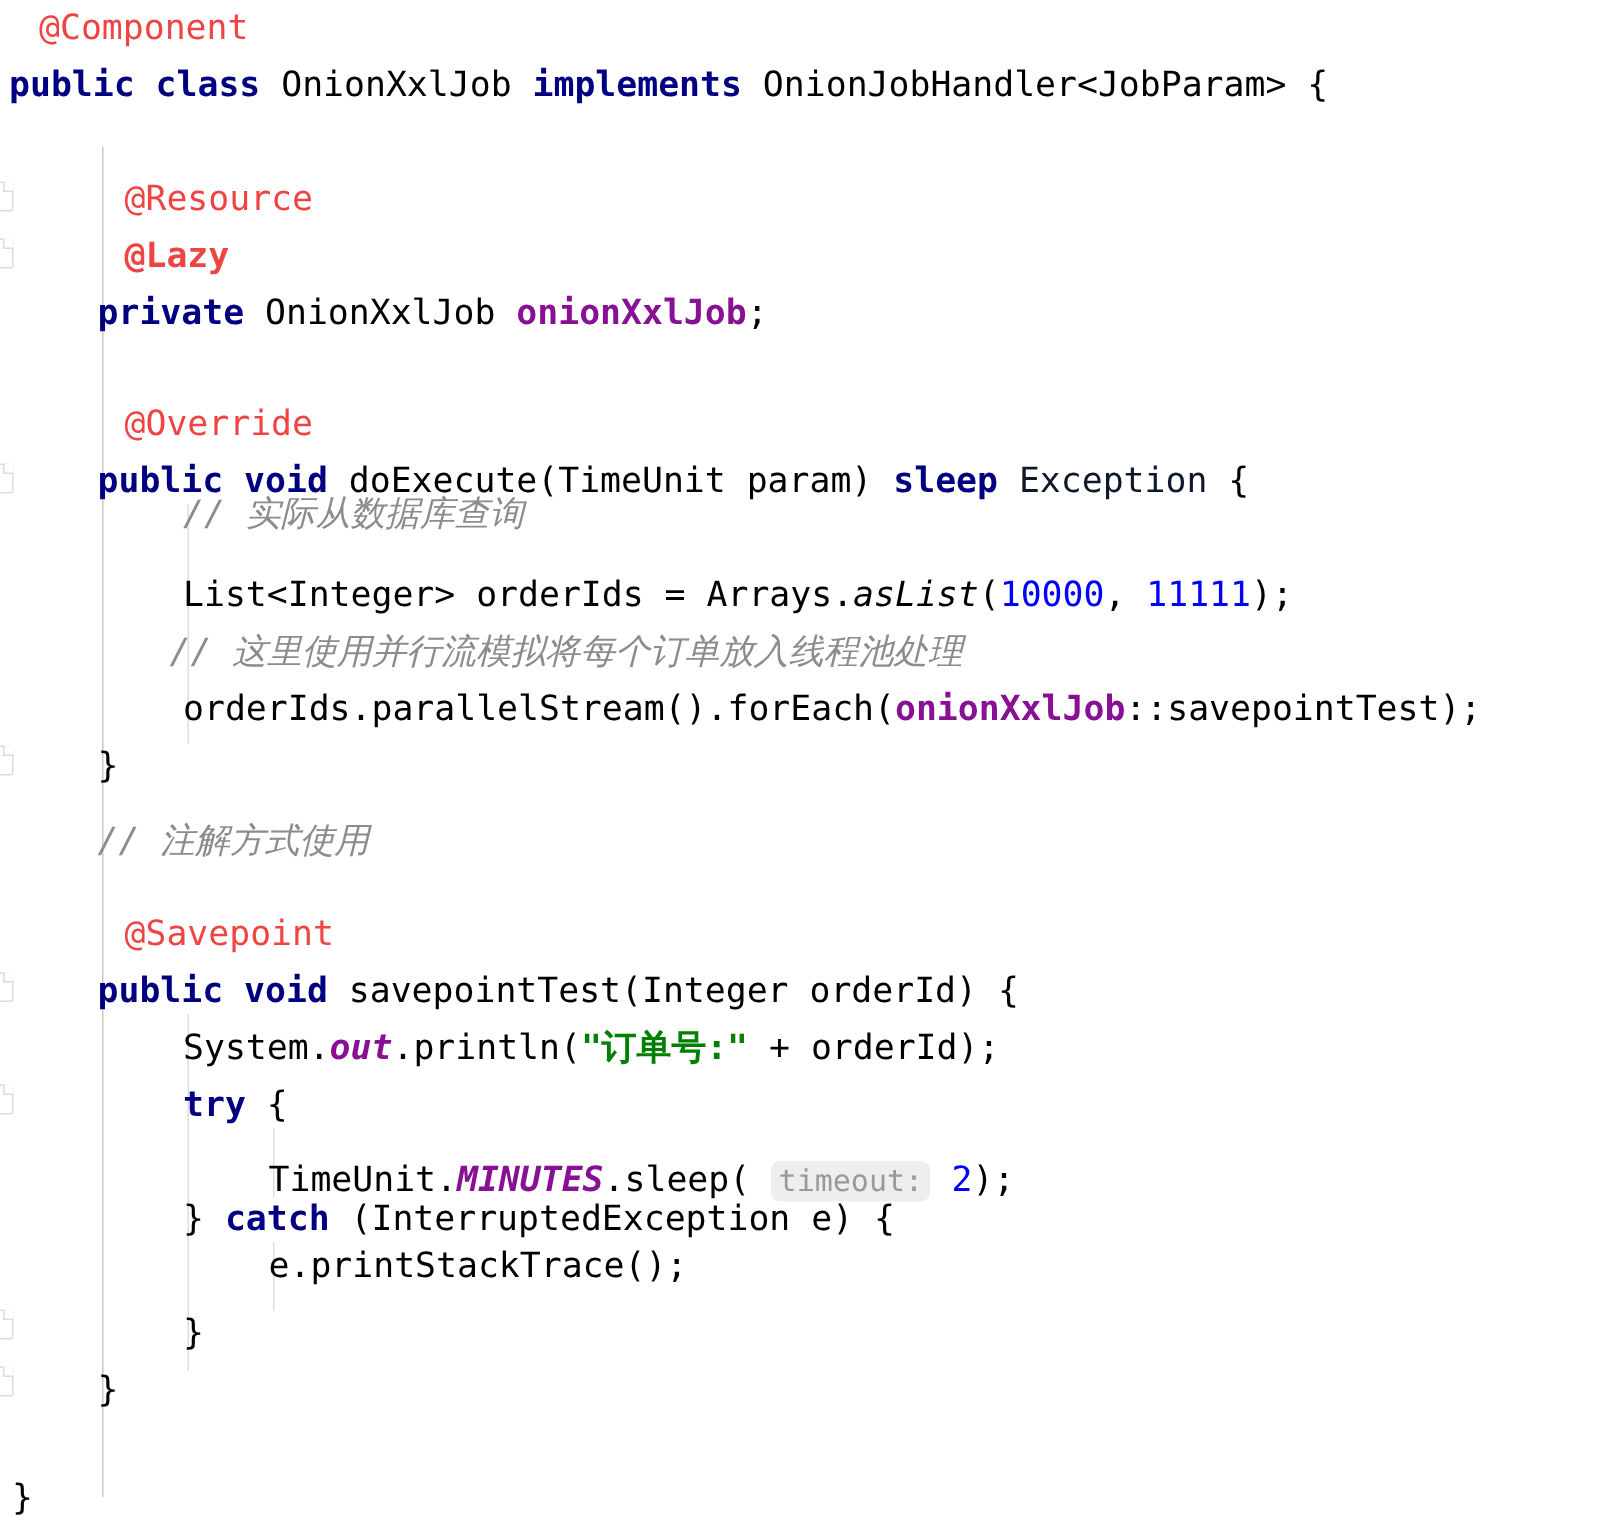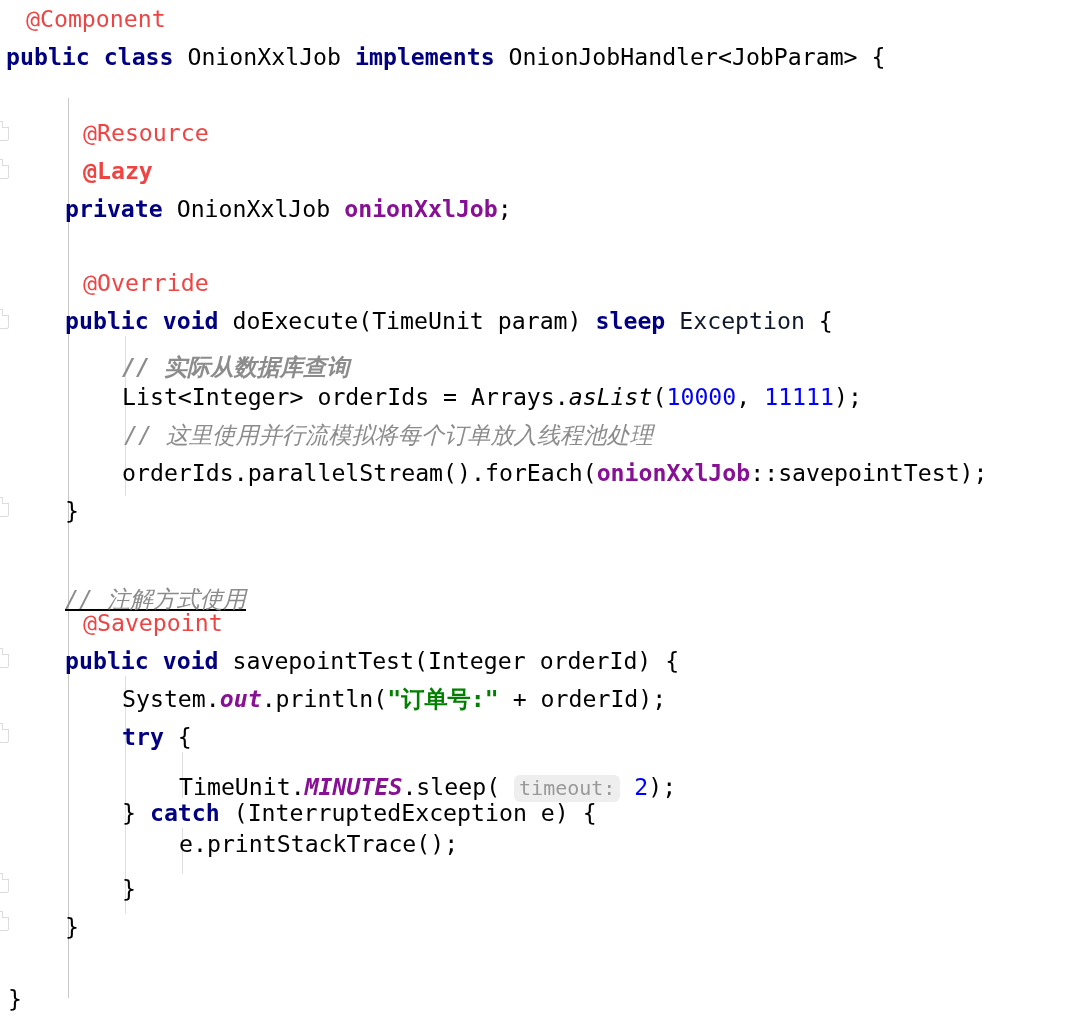--- a/index.html
+++ b/index.html
@@ -115,27 +115,27 @@
   <div id="lines-layer">
       <div class="line" style="top: 0px; left: 8px;"><span class="ann">@Component</span></div>
       <div class="line" style="top: 38px; left: 6px;"><span class="kw">public class </span><span class="plain">OnionXxlJob </span><span class="kw">implements </span><span class="plain">OnionJobHandler&lt;JobParam&gt; {</span></div>
       <div class="line" style="top: 76px; left: 8px;"></div>
       <div class="line" style="top: 114px; left: 65px;"><span class="ann">@Resource</span></div>
       <div class="line" style="top: 152px; left: 65px; font-weight: bold;"><span class="ann">@Lazy</span></div>
       <div class="line" style="top: 190px; left: 65px;"><span class="kw">private </span><span class="plain">OnionXxlJob </span><span class="fld">onionXxlJob</span><span class="plain">;</span></div>
       <div class="line" style="top: 228px; left: 65px;"></div>
       <div class="line" style="top: 264px; left: 65px;"><span class="ann">@Override</span></div>
       <div class="line" style="top: 302px; left: 65px;"><span class="kw">public void </span><span class="plain">doExecute(TimeUnit param) </span><span class="kw">sleep </span><span class="dim">Exception</span><span class="plain"> {</span></div>
-      <div class="line" style="top: 348px; left: 122px; font-weight: bold;"><span class="cmt">// 实际从数据库查询</span></div>
+      <div class="line" style="top: 324px; left: 122px;"><span class="cmt">// 实际从数据库查询</span></div>
       <div class="line" style="top: 378px; left: 122px;"><span class="plain">List&lt;Integer&gt; orderIds = Arrays.</span><span class="statm">asList</span><span class="plain">(</span><span class="num">10000</span><span class="plain">, </span><span class="num">11111</span><span class="plain">);</span></div>
-      <div class="line" style="top: 416px; left: 124px;"><span class="cmt">// 这里使用并行流模拟将每个订单放入线程池处理</span></div>
+      <div class="line" style="top: 416px; left: 113px;"><span class="cmt">// 这里使用并行流模拟将每个订单放入线程池处理</span></div>
       <div class="line" style="top: 454px; left: 122px;"><span class="plain">orderIds.parallelStream().forEach(</span><span class="fld">onionXxlJob</span><span class="plain">::savepointTest);</span></div>
       <div class="line" style="top: 492px; left: 65px;"><span class="plain">}</span></div>
       <div class="line" style="top: 530px; left: 65px;"></div>
-      <div class="line" style="top: 580px; left: 65px; text-decoration: underline;"><span class="cmt">// 注解方式使用</span></div>
+      <div class="line" style="top: 542px; left: 65px;"><span class="cmt">// 注解方式使用</span></div>
       <div class="line" style="top: 604px; left: 65px;"><span class="ann">@Savepoint</span></div>
       <div class="line" style="top: 642px; left: 65px;"><span class="kw">public void </span><span class="plain">savepointTest(Integer orderId) {</span></div>
       <div class="line" style="top: 680px; left: 122px;"><span class="plain">System.</span><span class="stat">out</span><span class="plain">.println(</span><span class="str">"订单号:"</span><span class="plain"> + orderId);</span></div>
       <div class="line" style="top: 718px; left: 122px;"><span class="kw">try</span><span class="plain"> {</span></div>
       <div class="line" style="top: 768px; left: 179px;"><span class="plain">TimeUnit.</span><span class="stat">MINUTES</span><span class="plain">.sleep( </span><span class="hint-wrap"><span class="hint">timeout:</span></span><span class="plain"> </span><span class="num">2</span><span class="plain">);</span></div>
       <div class="line" style="top: 794px; left: 122px;"><span class="plain">} </span><span class="kw">catch</span><span class="plain"> (InterruptedException e) {</span></div>
       <div class="line" style="top: 825px; left: 179px;"><span class="plain">e.printStackTrace();</span></div>
       <div class="line" style="top: 870px; left: 122px;"><span class="plain">}</span></div>
       <div class="line" style="top: 908px; left: 65px;"><span class="plain">}</span></div>
       <div class="line" style="top: 946px; left: 8px;"></div>

